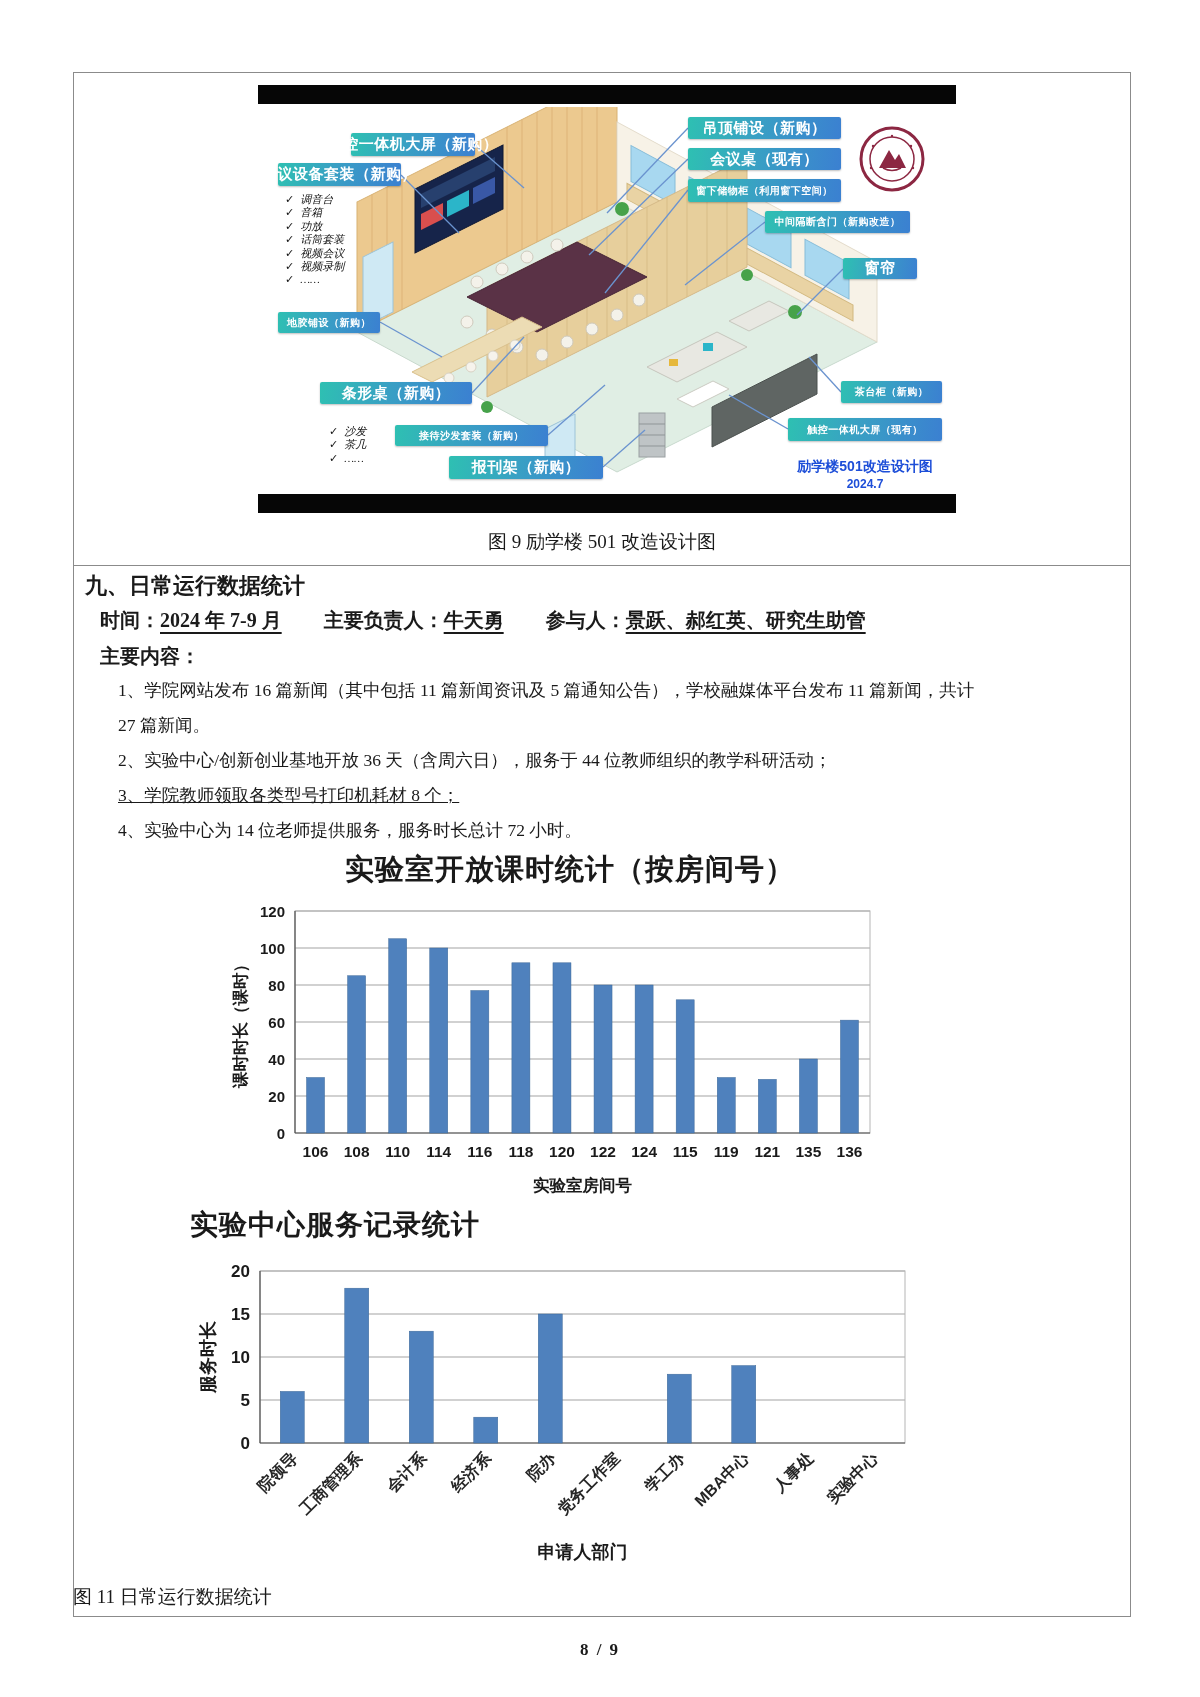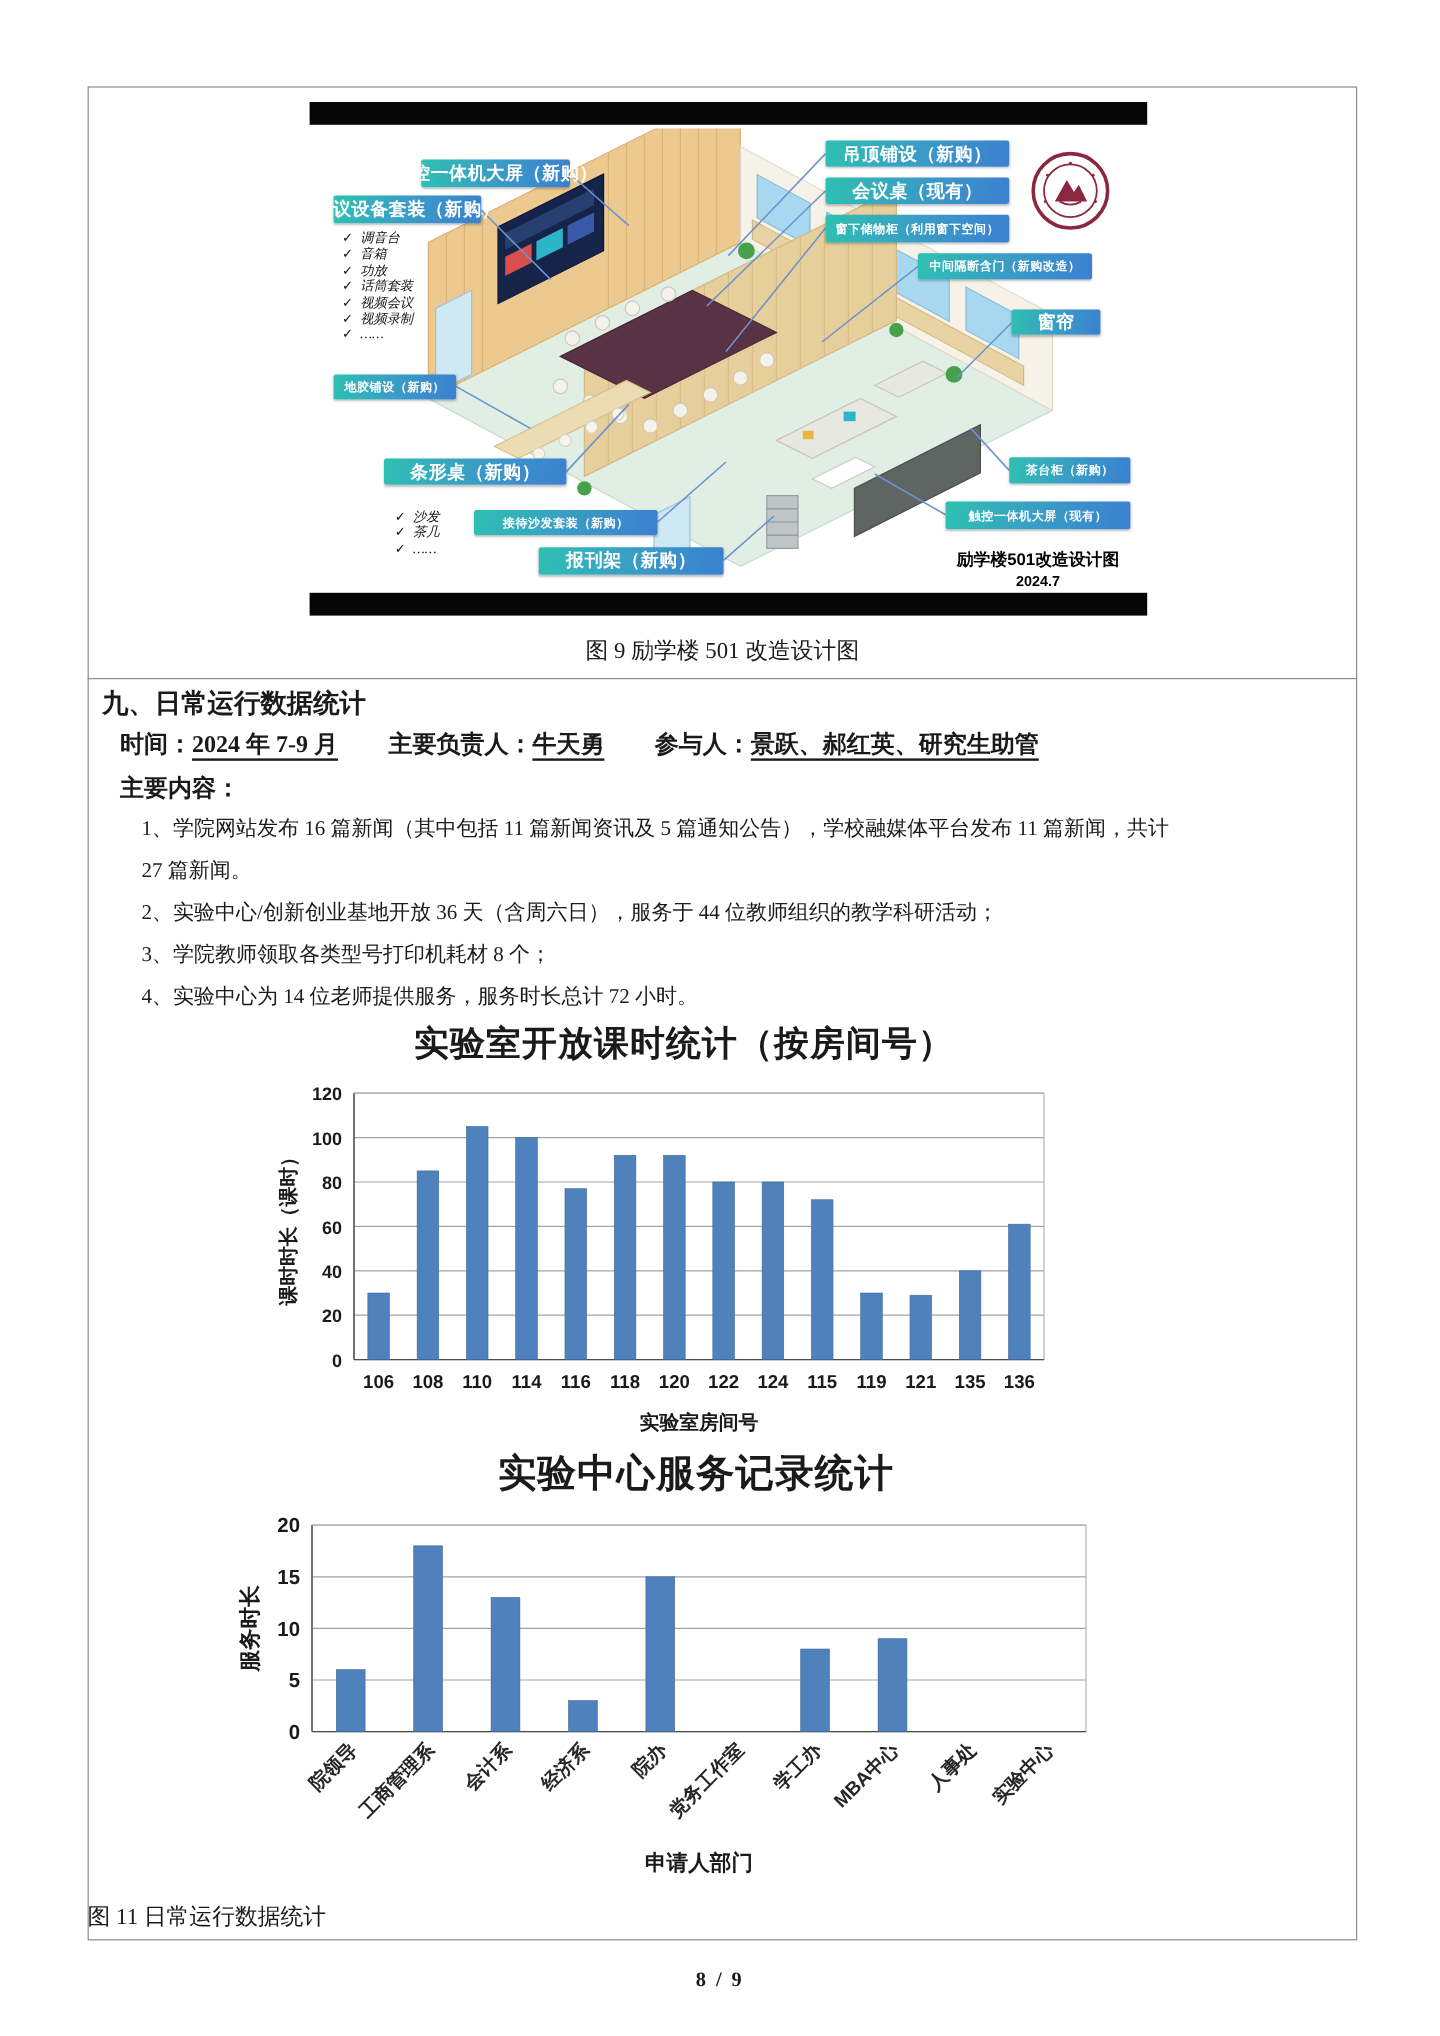--- a/index.html
+++ b/index.html
@@ -39,42 +39,42 @@
   .l9{left:158px;top:340px;width:153px;height:21px;font-size:10px;}
   .l10{left:212px;top:371px;width:154px;height:23px;}
   .l11{left:604px;top:296px;width:101px;height:22px;font-size:10px;}
   .l12{left:551px;top:333px;width:154px;height:23px;font-size:10px;}
 
   .checklist{position:absolute;font-size:11px;line-height:13.4px;color:#111;font-style:italic;}
   #checklist-av{left:48px;top:108px;}
   #checklist-sofa{left:92px;top:340px;}
   .checkrow .check{color:#111;font-style:normal;margin-right:6px;}
 
-  #fig9-footer{left:518px;top:373px;width:220px;text-align:center;color:#000000;
+  #fig9-footer{left:518px;top:373px;width:220px;text-align:center;color:#1d4ed8;
     font-family:"Liberation Sans","DejaVu Sans",sans-serif;font-weight:bold;}
   #fig9-footer .t1{font-size:14px;}
   #fig9-footer .t2{font-size:12px;margin-top:1px;}
 
   #logo{left:622px;top:41px;width:66px;height:66px;}
 
   
   .sans{font-family:"Liberation Sans","DejaVu Sans",sans-serif;}
   #cap9{left:73px;top:529px;width:1058px;text-align:center;font-size:19px;}
   #sec-head{left:85px;top:571px;font-size:22px;font-weight:bold;}
   #meta-line{left:100px;top:607px;font-size:20px;font-weight:bold;white-space:nowrap;}
   #meta-line .val{font-family:"Liberation Serif","DejaVu Serif",serif;
     text-decoration:underline;text-underline-offset:5px;margin-right:42px;}
   #meta-line .val:last-child{margin-right:0;}
   #content-label{left:100px;top:643px;font-size:20px;font-weight:bold;}
   .item-line{left:118px;width:980px;font-size:17.5px;position:absolute;}
-  #item0{top:678px;} #item1{top:713px;} #item2{top:748px;} #item3{top:783px;} #item4{top:818px;}
+  #item0{top:678px;} #item1{top:713px;} #item2{top:748px;} #item3{top:783px;text-decoration:underline;} #item4{top:818px;}
 
   
   #chart1-title{left:230px;top:850px;width:680px;text-align:center;font-size:29px;font-weight:bold;letter-spacing:1px;}
-  #chart2-title{left:190px;top:1206px;width:780px;text-align:center;font-size:32px;font-weight:bold;letter-spacing:1px;}
+  #chart2-title{left:190px;top:1206px;width:780px;font-size:28px;font-weight:bold;letter-spacing:1px;}
   #chart1-svg{left:230px;top:893px;}
   #chart2-svg{left:190px;top:1256px;}
   svg text{font-family:"Liberation Sans","DejaVu Sans",sans-serif;}
 
   #cap11{left:73px;top:1584px;width:1058px;font-size:19px;}
   #pagenum{left:0;top:1640px;width:1200px;text-align:center;font-size:17px;font-weight:bold;letter-spacing:2px;}
 </style>
 </head>
 <body>
 

